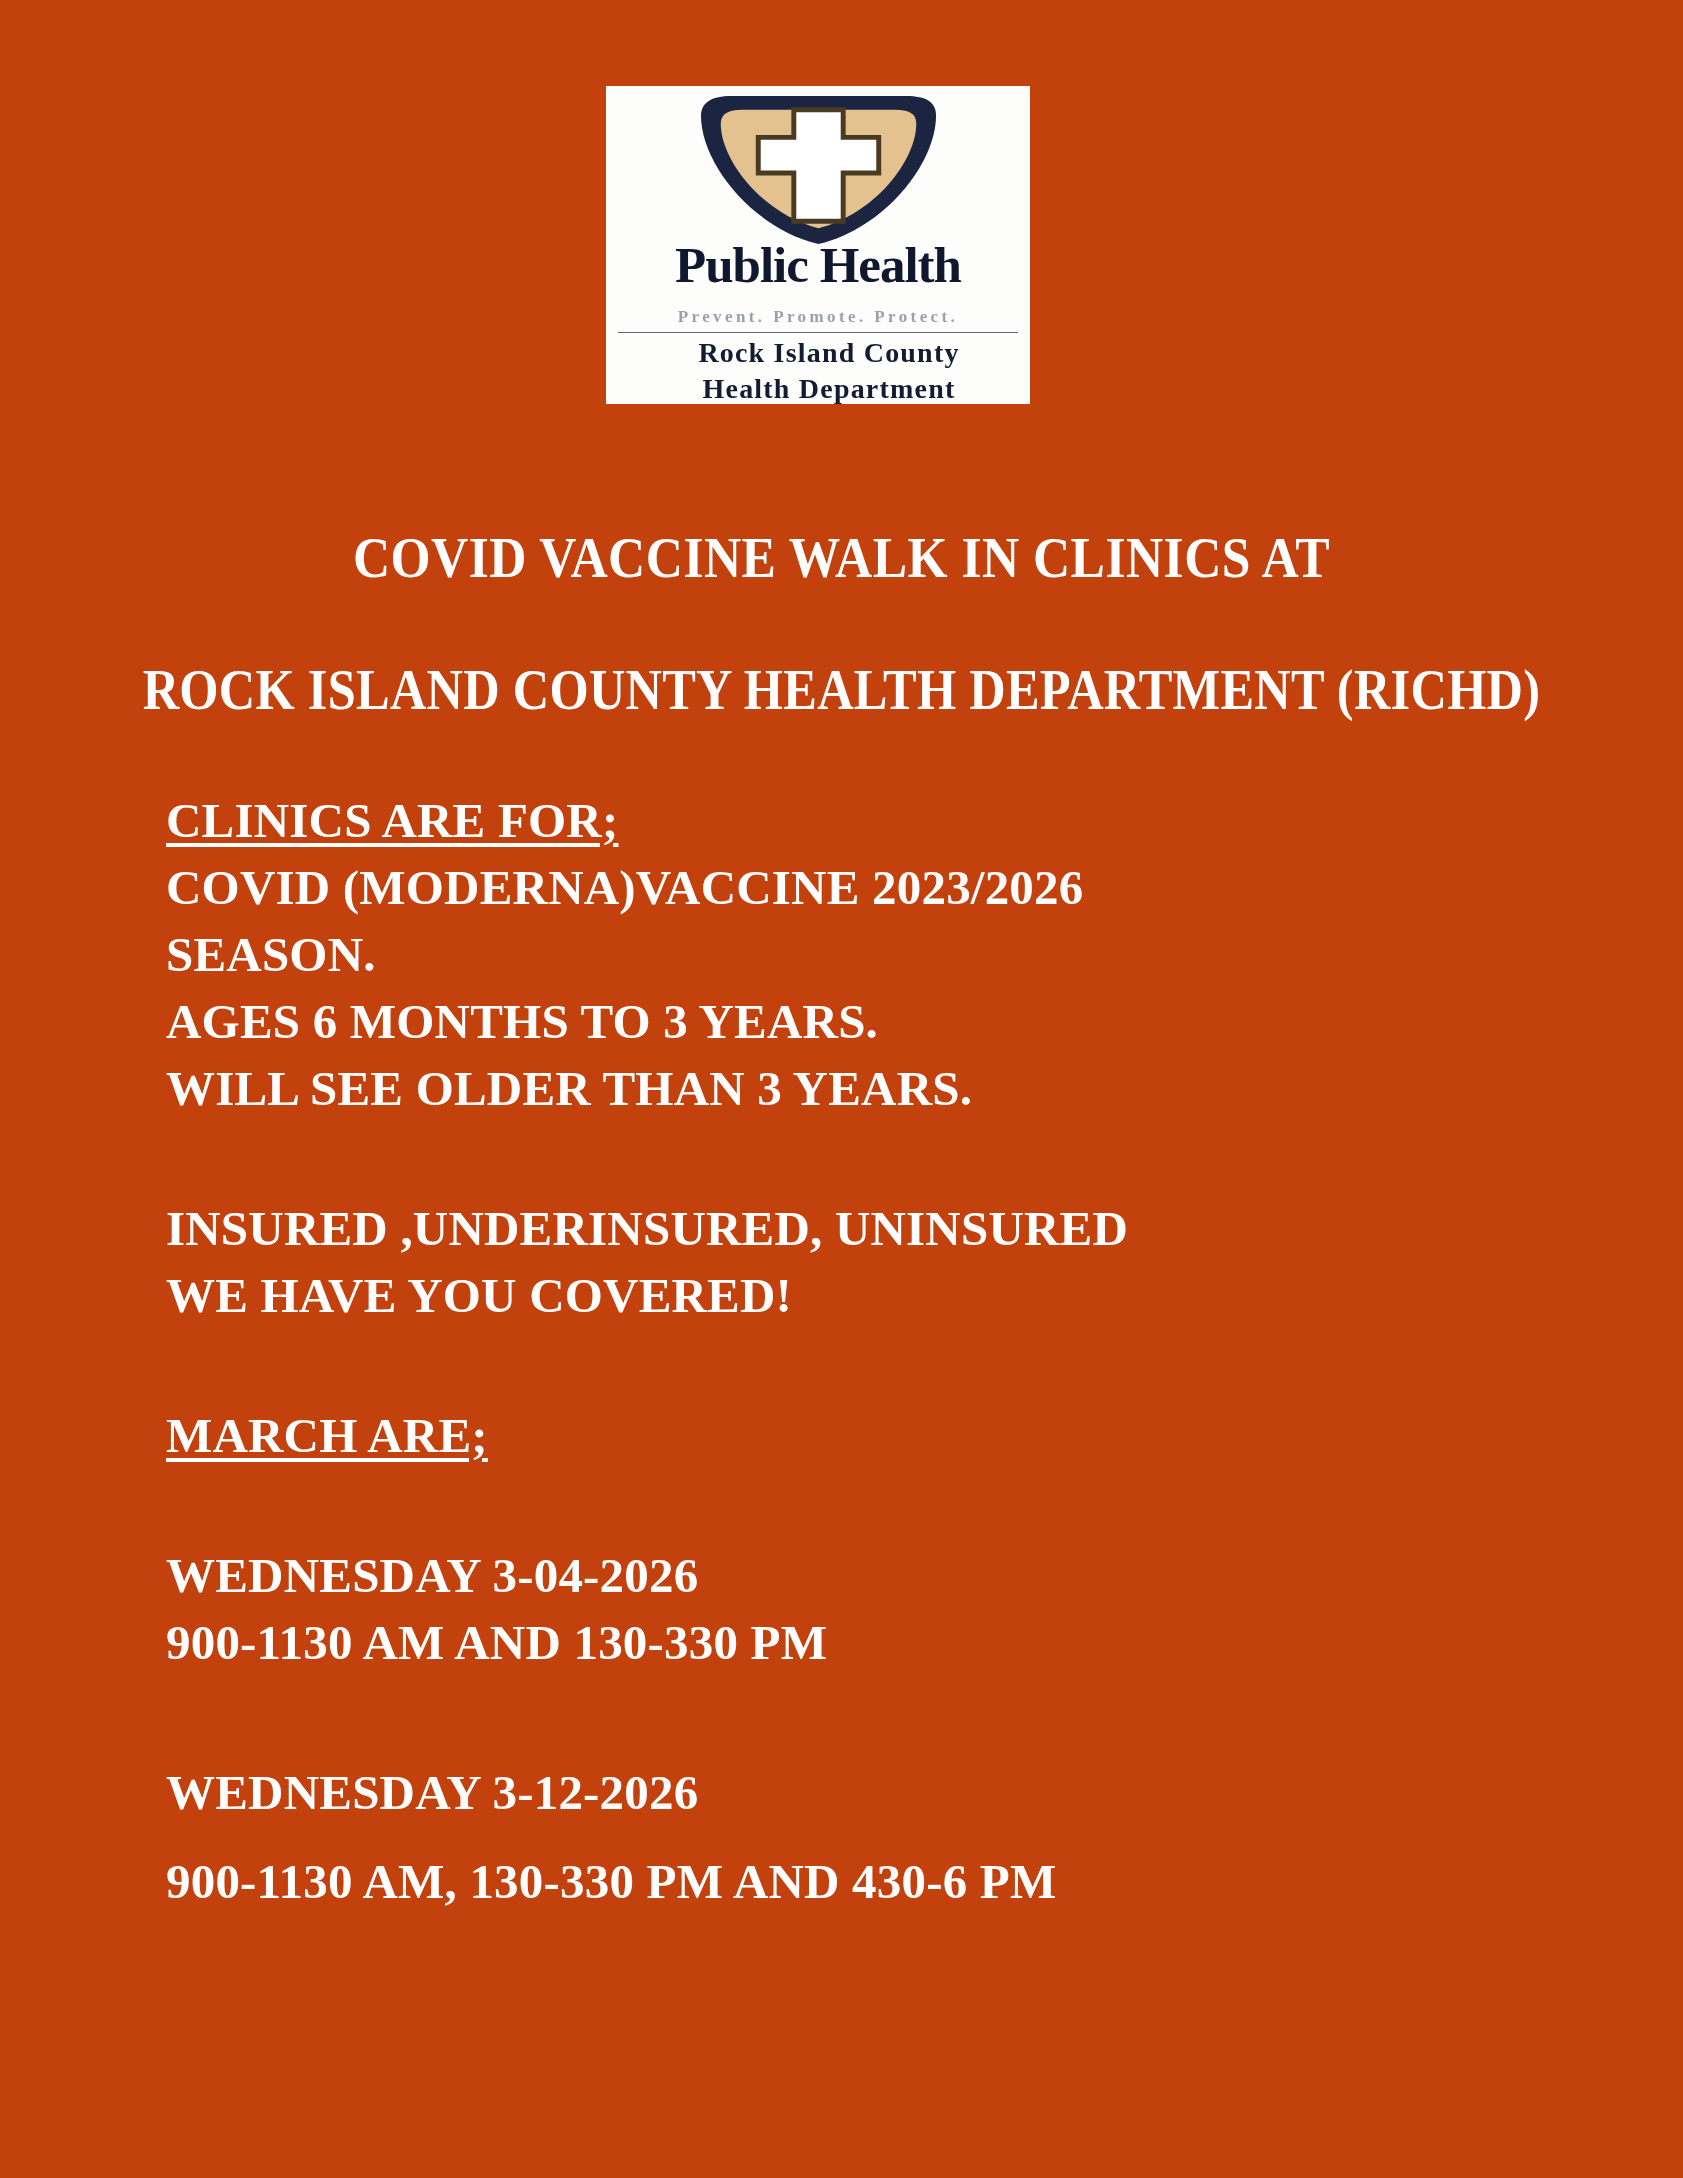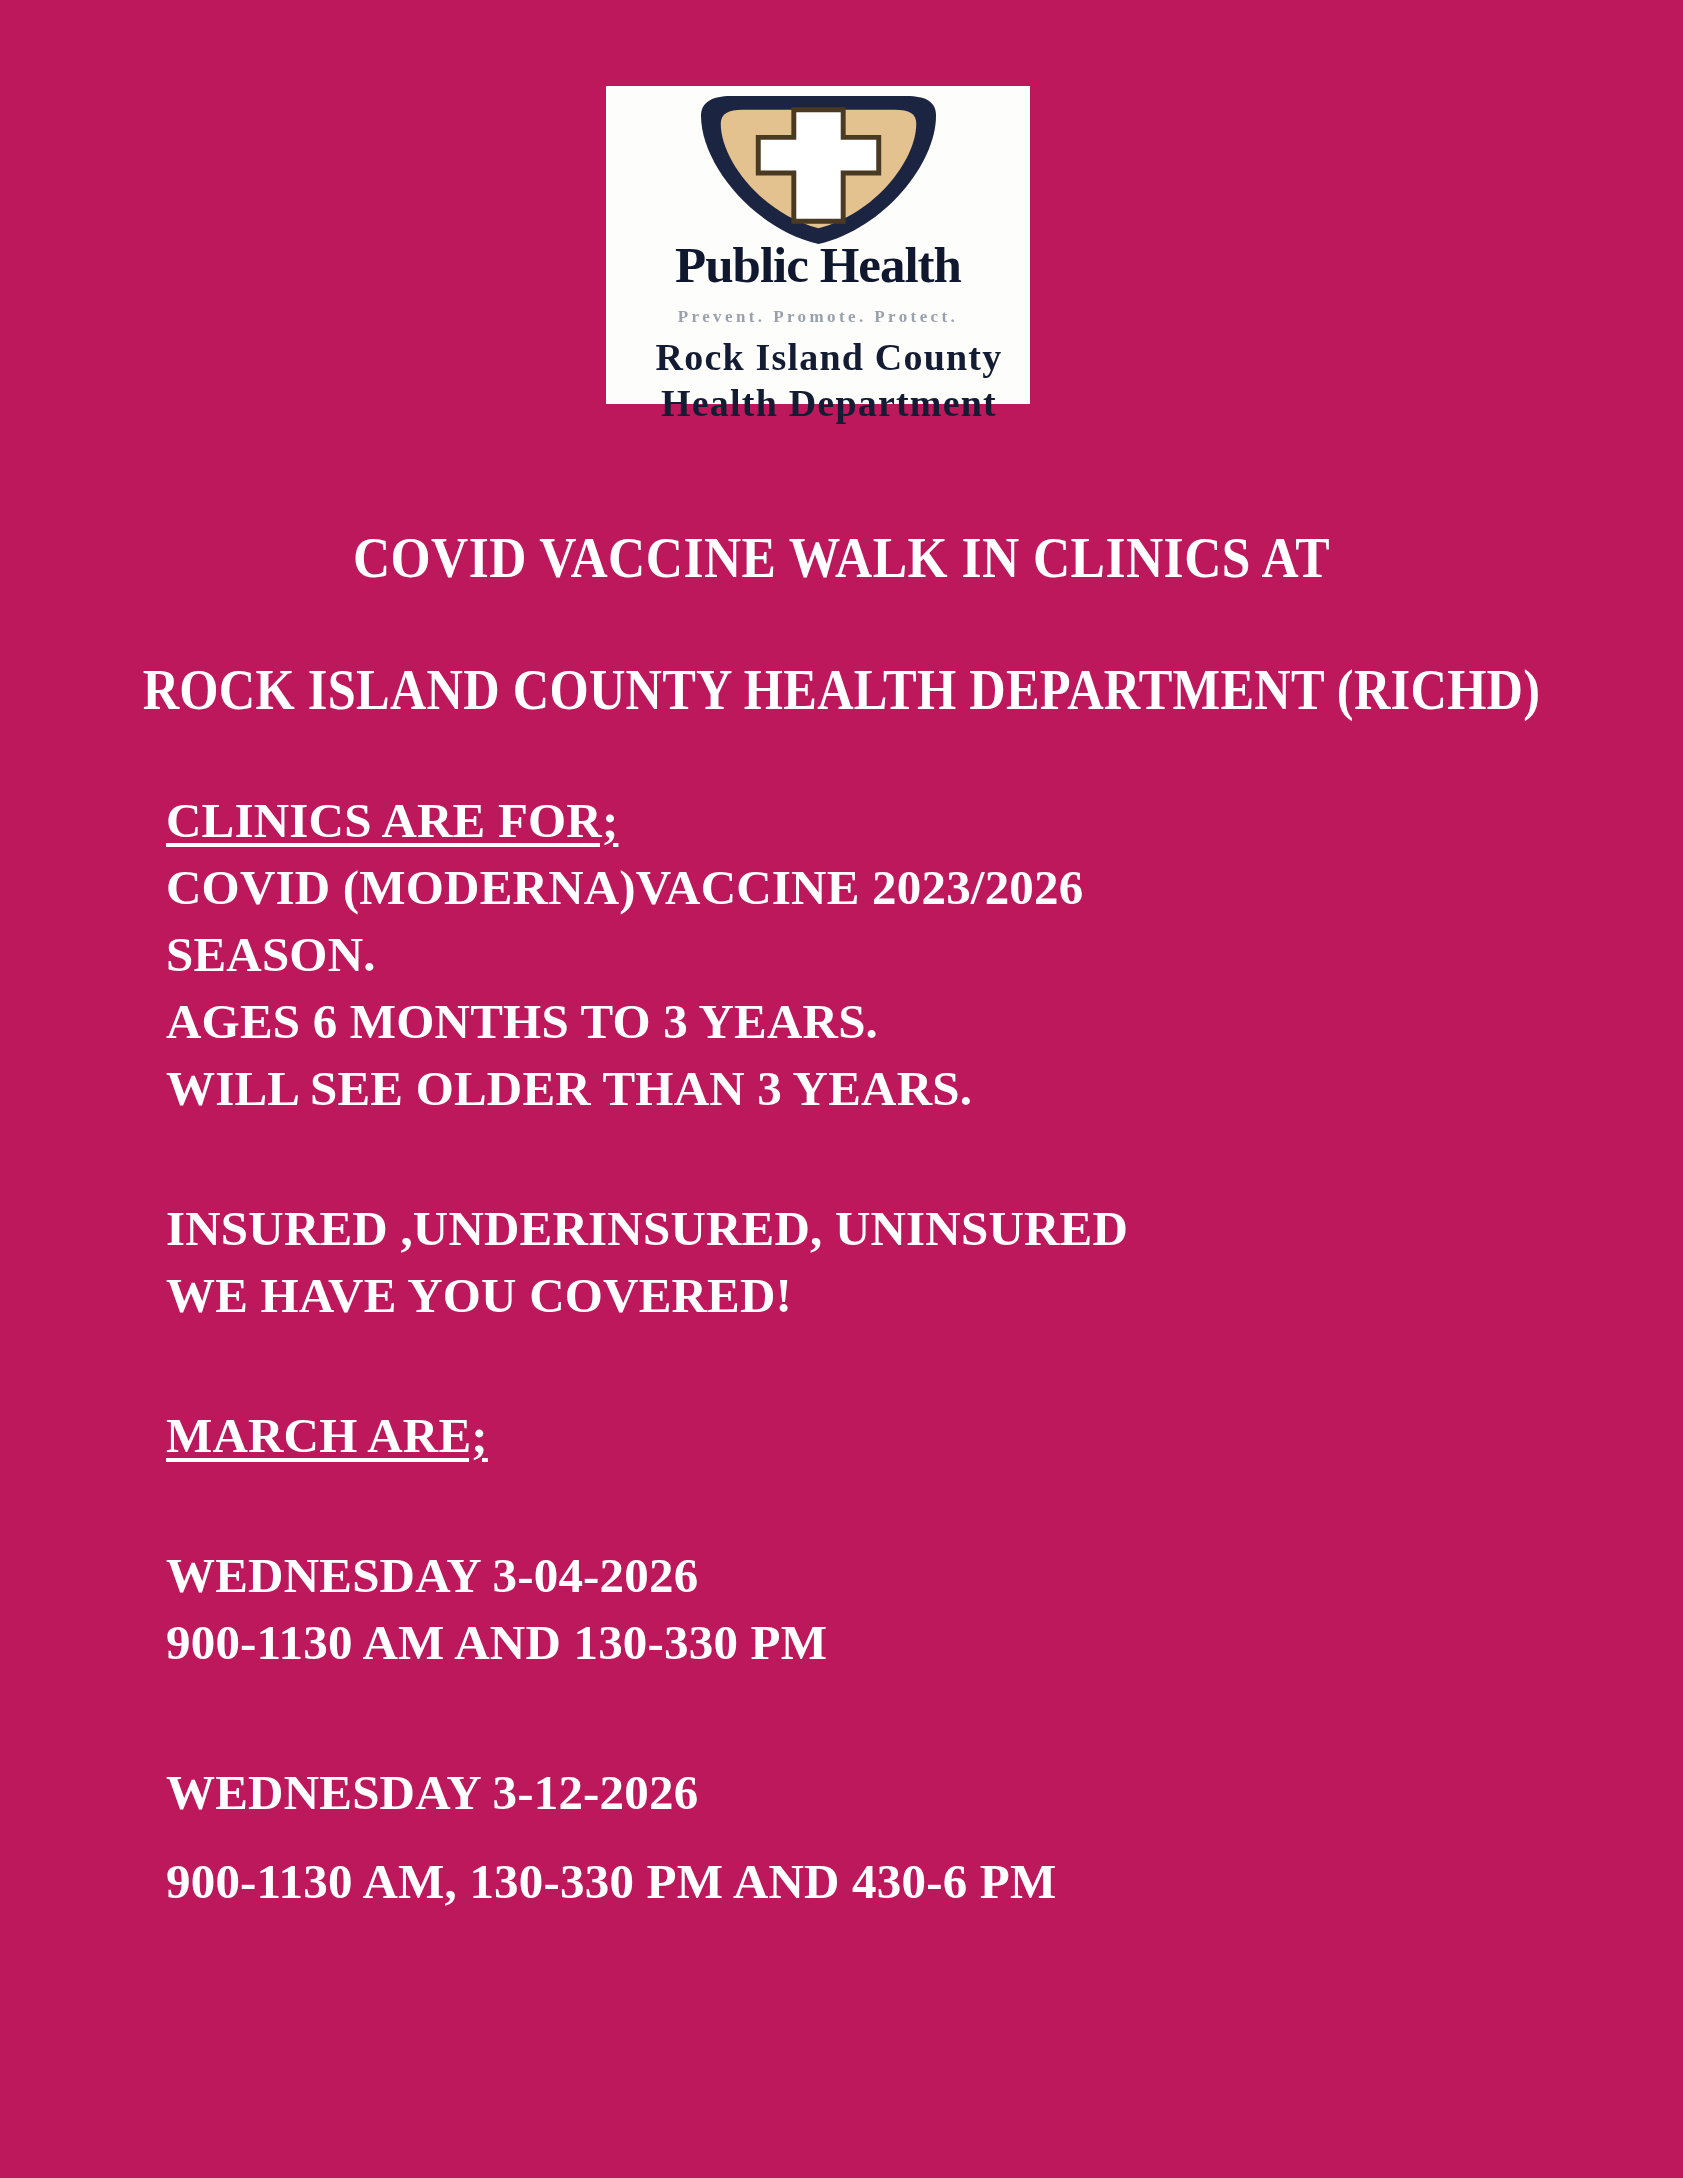--- a/index.html
+++ b/index.html
@@ -8,21 +8,21 @@
     background: #ffffff;
   }
   body {
     font-family: "Liberation Serif", serif;
   }
 
   .flyer {
     position: relative;
     width: 1683px;
     height: 2178px;
-    background: #be185d;
+    background: #c2410c;
     overflow: hidden;
     box-sizing: border-box;
   }
 
   
   .logo-box {
     position: absolute;
     left: 606px;
     top: 86px;
     width: 424px;
@@ -66,21 +66,21 @@
   .logo-rule {
     width: 400px;
     height: 2px;
     background: #2a3142;
     margin-top: 5px;
     opacity: .75;
   }
   .logo-dept {
     font-family: "Liberation Serif", serif;
     font-weight: bold;
-    font-size: 38px;
+    font-size: 28px;
     line-height: 1.12;
     color: #141c33;
     text-align: center;
     letter-spacing: 1.2px;
     margin-top: 4px;
     white-space: nowrap;
     margin-left: 22px;
   }
 
   

